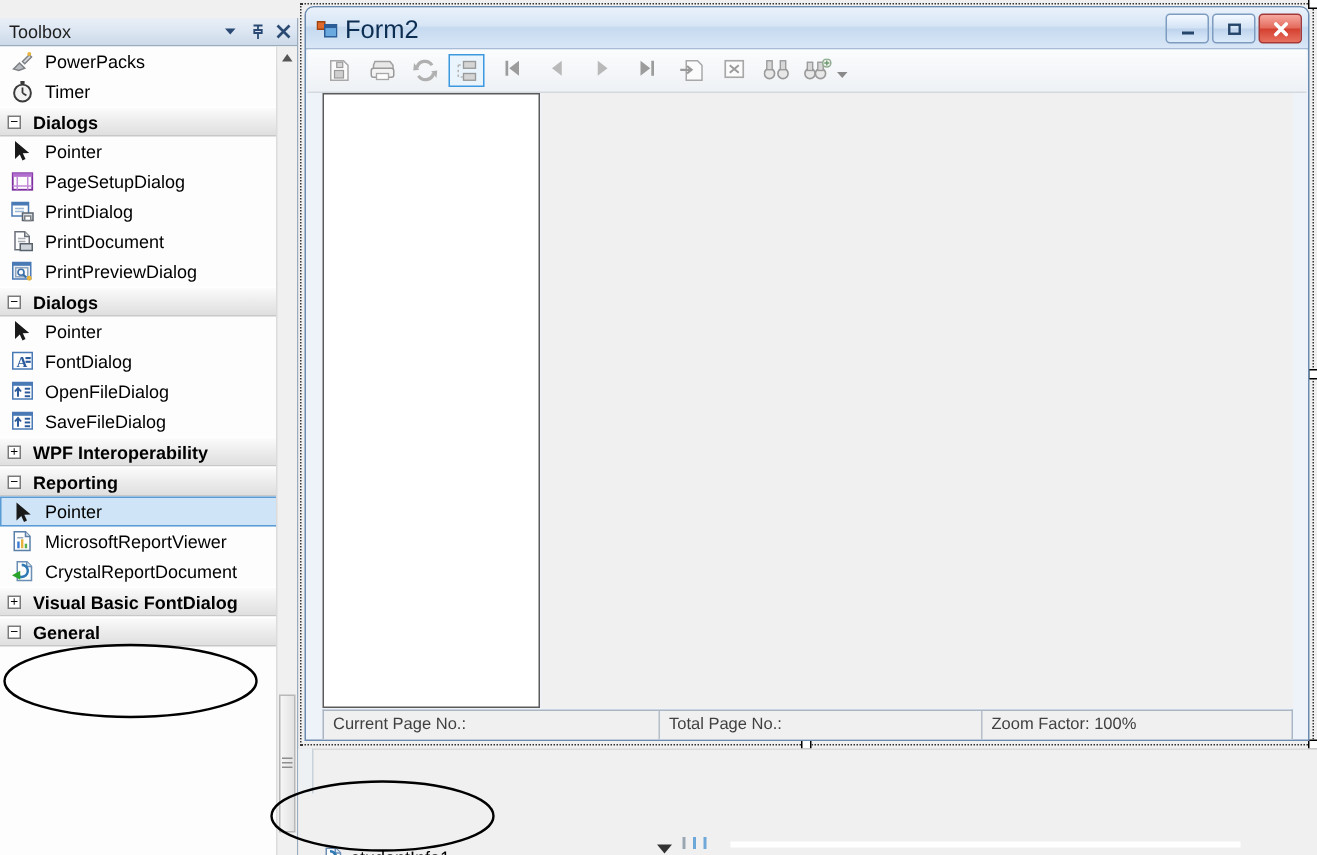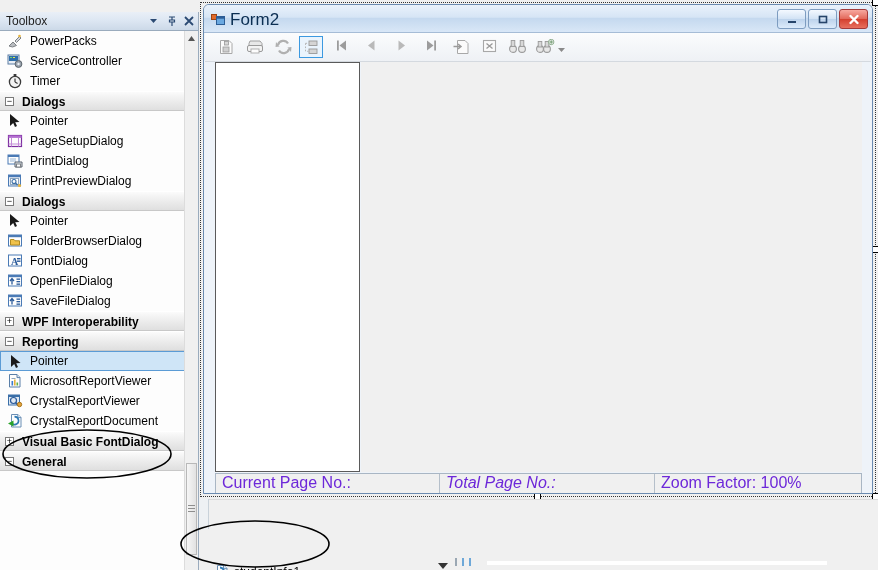--- a/index.html
+++ b/index.html
@@ -180,27 +180,27 @@
   
   #cr-status{
     position:absolute;left:11px;top:468px;right:10px;height:20px;
     background:#f0f0f0;
     border:1px solid #a9b6c4;
     border-bottom:none;
     box-sizing:border-box;
     display:flex;
   }
   .status-cell{
-    font-size:16px;color:#6d28d9;line-height:18px;
+    font-size:11px;color:#404040;line-height:18px;
     padding-left:6px;box-sizing:border-box;
     border-right:1px solid #b5bfca;
     white-space:nowrap;
   }
   #status-current{width:224px;}
-  #status-total{width:215px;font-style:italic;}
+  #status-total{width:215px;}
   #status-zoom{flex:1;border-right:none;}
 
   
   #tray{
     left:199px;top:499px;width:679px;height:71px;
     background:#f0f0f0;
     border-top:1px solid #dadada;
   }
   #tray-item{
     left:213px;top:535px;height:18px;
@@ -256,30 +256,20 @@
   </div>
 
   <div id="tb-list">
       <div class="tb-item"><span class="tb-ico">
           <svg width="16" height="16" viewBox="0 0 16 16">
             <path d="M2 13 L6 9 L9.5 12.5 L5.5 14 Z" fill="#b9bcc0" stroke="#7d8185"></path>
             <path d="M8 8 L12.5 3.5 L14 5 L9.5 9.5 Z" fill="#d6d9dd" stroke="#7d8185"></path>
             <circle cx="12.5" cy="3" r="1.3" fill="#e6b43c"></circle>
           </svg>
         </span><span>PowerPacks</span></div>
-      <div class="tb-item"><span class="tb-ico">
-          <svg width="16" height="16" viewBox="0 0 16 16">
-            <rect x="1" y="2" width="11" height="9" fill="#e9eef5" stroke="#5b7ca3"></rect>
-            <rect x="2" y="3" width="9" height="5" fill="#2e6da8"></rect>
-            <rect x="3" y="4" width="2" height="1" fill="#6ed36e"></rect>
-            <rect x="6" y="4" width="2" height="1" fill="#e8e84a"></rect>
-            <circle cx="11.5" cy="11" r="3.4" fill="#9aa3ad" stroke="#5a636c"></circle>
-            <circle cx="11.5" cy="11" r="1.2" fill="#e9eef5"></circle>
-          </svg>
-        </span><span>ServiceController</span></div>
       <div class="tb-item"><span class="tb-ico">
           <svg width="16" height="16" viewBox="0 0 16 16">
             <circle cx="8" cy="9" r="5.6" fill="#f2f2f2" stroke="#3a3a3a" stroke-width="1.3"></circle>
             <rect x="6.6" y="1" width="2.8" height="2" fill="#3a3a3a"></rect>
             <path d="M8 9 L8 5.4 M8 9 L10.6 10.6" stroke="#3a3a3a" stroke-width="1.2"></path>
           </svg>
         </span><span>Timer</span></div>
       <div class="tb-group"><span class="expander">−</span><span>Dialogs</span></div>
       <div class="tb-item"><span class="tb-ico">
           <svg width="16" height="16" viewBox="0 0 16 16">
@@ -295,46 +285,47 @@
         </span><span>PageSetupDialog</span></div>
       <div class="tb-item"><span class="tb-ico">
           <svg width="16" height="16" viewBox="0 0 16 16">
             <rect x="1" y="2" width="11" height="9" fill="#fdfdfd" stroke="#4a7ab5"></rect>
             <rect x="1" y="2" width="11" height="2" fill="#4a7ab5"></rect>
             <path d="M3 6 H9 M3 8 H9" stroke="#9bb7d6"></path>
             <path d="M8 9 H15 V14 H8 Z" fill="#dfe4ea" stroke="#5a636c"></path>
             <rect x="9.5" y="11" width="4" height="3" fill="#fff" stroke="#7d8185"></rect>
           </svg>
         </span><span>PrintDialog</span></div>
+      <div class="tb-item"><span class="tb-ico">
+          <svg width="16" height="16" viewBox="0 0 16 16">
+            <path d="M3 1.5 H9.5 L12.5 4.5 V13.5 H3 Z" fill="#fdfdfd" stroke="#6b7078"></path>
+            <path d="M9.5 1.5 V4.6 H12.5" fill="#e5e8ec" stroke="#6b7078"></path>
+            <path d="M5 6 H10 M5 8 H10" stroke="#a9aeb5"></path>
+            <path d="M6.5 9.5 H14.5 V14 H6.5 Z" fill="#cfd5db" stroke="#5a636c"></path>
+          </svg>
+        </span><span>PrintDocument</span></div>
       <div class="tb-item"><span class="tb-ico">
           <svg width="16" height="16" viewBox="0 0 16 16">
             <rect x="1.5" y="2" width="12" height="11" fill="#e9eef5" stroke="#4a7ab5"></rect>
             <rect x="1.5" y="2" width="12" height="2.2" fill="#4a7ab5"></rect>
             <rect x="3.5" y="5.5" width="8" height="6" fill="#fdfdfd" stroke="#8fa6bd"></rect>
             <circle cx="7" cy="8.5" r="2" fill="none" stroke="#3a6fa8" stroke-width="1.1"></circle>
             <path d="M8.5 10 L10.5 12" stroke="#3a6fa8" stroke-width="1.4"></path>
             <circle cx="12.5" cy="12.5" r="1.6" fill="#e6b43c"></circle>
           </svg>
         </span><span>PrintPreviewDialog</span></div>
       <div class="tb-group"><span class="expander">−</span><span>Dialogs</span></div>
       <div class="tb-item"><span class="tb-ico">
           <svg width="16" height="16" viewBox="0 0 16 16">
             <path d="M3 1 L3 13 L6.2 10 L8 14 L10 13 L8.2 9.2 L12.5 9 Z" fill="#1a1a1a"></path>
           </svg>
         </span><span>Pointer</span></div>
       <div class="tb-item"><span class="tb-ico">
           <svg width="16" height="16" viewBox="0 0 16 16">
             <rect x="1.5" y="2" width="13" height="11" fill="#fdfdfd" stroke="#4a7ab5"></rect>
-            <rect x="1.5" y="2" width="13" height="2.2" fill="#4a7ab5"></rect>
-            <path d="M3.5 6.5 H7 L8 7.8 H12.5 V12 H3.5 Z" fill="#f0c24a" stroke="#b08a20"></path>
-          </svg>
-        </span><span>FolderBrowserDialog</span></div>
-      <div class="tb-item"><span class="tb-ico">
-          <svg width="16" height="16" viewBox="0 0 16 16">
-            <rect x="1.5" y="2" width="13" height="11" fill="#fdfdfd" stroke="#4a7ab5"></rect>
             <text x="4" y="11.5" font-family="serif" font-size="10" font-weight="bold" fill="#2a5a9a">A</text>
             <rect x="10" y="5" width="3.5" height="1.4" fill="#2a5a9a"></rect>
             <rect x="10" y="7.5" width="3.5" height="1.4" fill="#2a5a9a"></rect>
           </svg>
         </span><span>FontDialog</span></div>
       <div class="tb-item"><span class="tb-ico">
           <svg width="16" height="16" viewBox="0 0 16 16">
             <rect x="1.5" y="2" width="13" height="11" fill="#fdfdfd" stroke="#4a7ab5"></rect>
             <rect x="1.5" y="2" width="13" height="2.2" fill="#4a7ab5"></rect>
             <path d="M5 11.5 V6 M3 8 L5 5.6 L7 8" stroke="#2a5a9a" stroke-width="1.3" fill="none"></path>
@@ -363,29 +354,20 @@
       <div class="tb-item"><span class="tb-ico">
           <svg width="16" height="16" viewBox="0 0 16 16">
             <path d="M2.5 1.5 H10 L13 4.5 V14 H2.5 Z" fill="#fdfdfd" stroke="#5a7fa8"></path>
             <path d="M10 1.5 V4.6 H13" fill="#dfe8f2" stroke="#5a7fa8"></path>
             <rect x="4.5" y="8" width="1.6" height="4.5" fill="#3a7ad0"></rect>
             <rect x="7" y="6.5" width="1.6" height="6" fill="#e6b43c"></rect>
             <rect x="9.5" y="9.5" width="1.6" height="3" fill="#5ab04a"></rect>
             <path d="M4.5 5.5 H8.5" stroke="#8fa6bd"></path>
           </svg>
         </span><span>MicrosoftReportViewer</span></div>
-      <div class="tb-item"><span class="tb-ico">
-          <svg width="16" height="16" viewBox="0 0 16 16">
-            <rect x="1.5" y="2" width="11" height="10" fill="#dfe8f2" stroke="#3a6fa8"></rect>
-            <rect x="1.5" y="2" width="11" height="2" fill="#3a6fa8"></rect>
-            <circle cx="6.5" cy="7.5" r="3" fill="none" stroke="#2a5a9a" stroke-width="1.2"></circle>
-            <path d="M8.6 9.6 L11.5 12.5" stroke="#2a5a9a" stroke-width="1.6"></path>
-            <circle cx="12.5" cy="11.5" r="2.2" fill="#e6a43c" stroke="#a8741a"></circle>
-          </svg>
-        </span><span>CrystalReportViewer</span></div>
       <div class="tb-item"><span class="tb-ico">
           <svg width="16" height="16" viewBox="0 0 16 16">
             <path d="M4.5 1.5 H11 L14 4.5 V14 H4.5 Z" fill="#fdfdfd" stroke="#6b8fb5"></path>
             <path d="M10.8 1.5 V4.6 H14" fill="#dbe8f5" stroke="#6b8fb5"></path>
             <path d="M7.5 3.6 A4 4 0 1 1 4 9.5" fill="none" stroke="#2f7ab5" stroke-width="1.7"></path>
             <path d="M1 10.5 L6.5 7.5 L6.5 13.5 Z" fill="#2aa32a"></path>
           </svg>
         </span><span>CrystalReportDocument</span></div>
       <div class="tb-group"><span class="expander">+</span><span>Visual Basic FontDialog</span></div>
       <div class="tb-group"><span class="expander">−</span><span>General</span></div>

